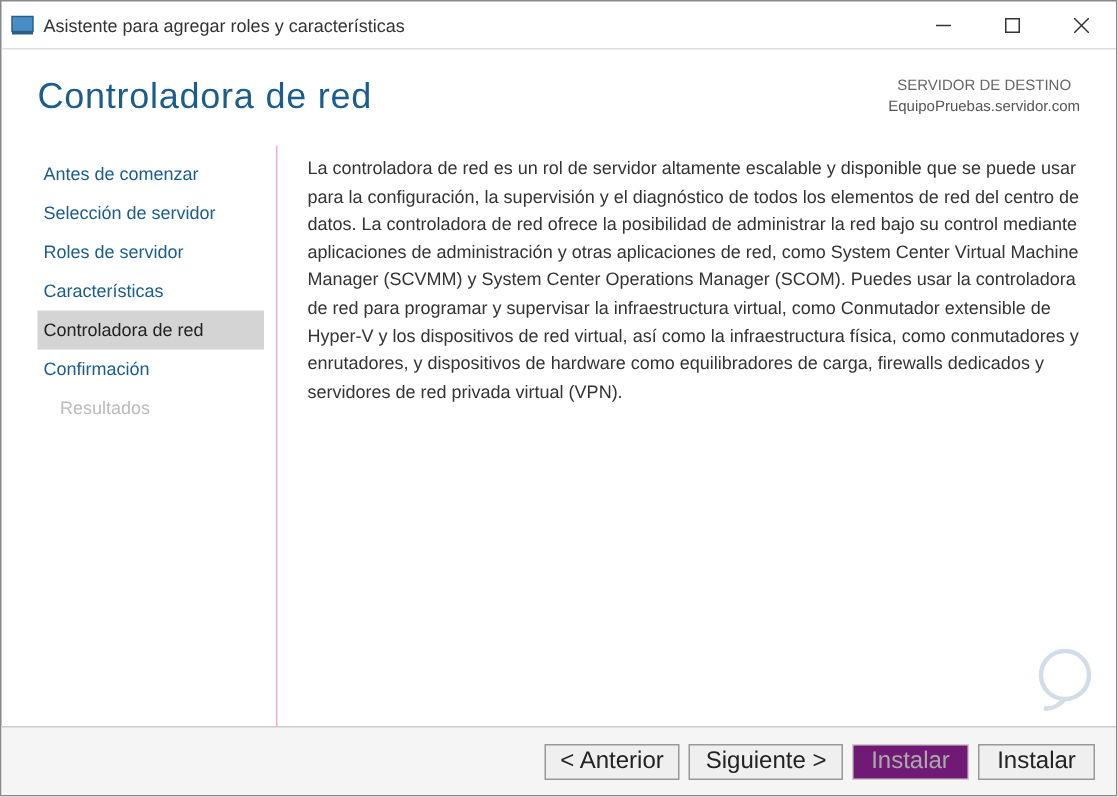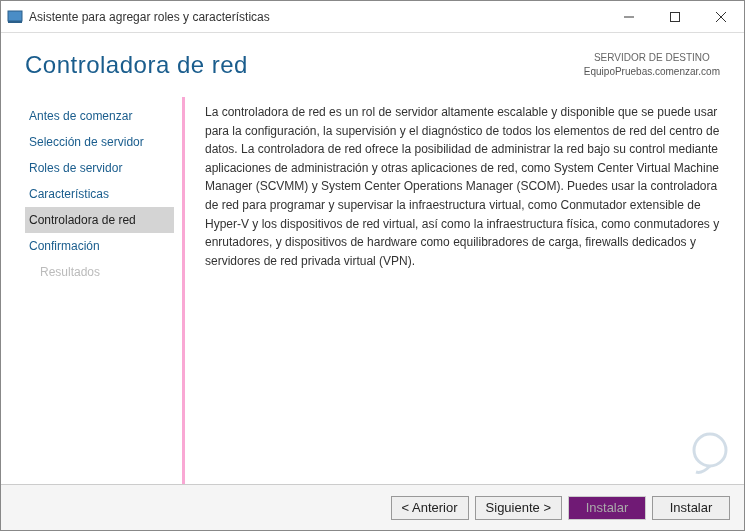--- a/index.html
+++ b/index.html
@@ -9,27 +9,27 @@
     .titlebar-icon { width: 16px; height: 16px; margin-right: 6px; display: inline-flex; }
     .titlebar-title { font-size: 12px; color: #333; flex: 1; }
     .win-controls { display: flex; height: 100%; }
     .win-btn { width: 46px; height: 32px; display: flex; align-items: center; justify-content: center; font-size: 12px; color: #333; }
     .header { padding: 18px 24px 8px 24px; display: flex; justify-content: space-between; align-items: flex-start; }
     .page-title { font-size: 24px; font-weight: 300; color: #1a5d8d; letter-spacing: 0.5px; }
     .dest { text-align: center; font-size: 10px; color: #555; line-height: 1.4; }
     .dest-label { color: #666; font-size: 10px; }
     .dest-server { color: #555; }
     .body { flex: 1; display: flex; padding: 10px 24px 0 24px; overflow: hidden; }
-    .sidebar { width: 160px; border-right: 3px solid #f9a8d4; padding-right: 8px; padding-top: 6px; }
+    .sidebar { width: 160px; border-right: 1px solid #f9a8d4; padding-right: 8px; padding-top: 6px; }
     .side-item { font-size: 12px; color: #1a5d8d; padding: 6px 4px; cursor: pointer; white-space: nowrap; }
     .side-item.active { background: #d4d4d4; color: #222; }
     .side-item.disabled { color: #bbb; cursor: default; margin-left: 11px; }
     .content { flex: 1; padding: 6px 0 0 20px; font-size: 12px; color: #333; line-height: 1.55; overflow-y: auto; }
     .footer { height: 46px; border-top: 1px solid #ccc; display: flex; align-items: center; justify-content: flex-end; padding: 0 14px; gap: 6px; background: #f5f5f5; }
-    .btn { min-width: 78px; height: 24px; font-size: 13px; padding: 0 10px; background: #efefef; border: 1px solid #999; color: #222; cursor: pointer; text-align: center; }
+    .btn { min-width: 78px; height: 24px; font-size: 16px; padding: 0 10px; background: #efefef; border: 1px solid #999; color: #222; cursor: pointer; text-align: center; }
     .btn[disabled] { color: #aaa; border-color: #ccc; background: #701a75; cursor: default; }
     .dot-deco { position: absolute; right: 12px; bottom: 52px; opacity: 0.6; pointer-events: none; }
   </style>
 </head>
 <body>
 
 <div class="window">
   <div class="titlebar">
     <span class="titlebar-icon">
       <svg viewBox="0 0 16 16" width="16" height="16">
@@ -55,21 +55,21 @@
             <line x1="10" y1="0" x2="0" y2="10" stroke="#333" stroke-width="1"></line>
           </svg>
       </div>
     </div>
   </div>
 
   <div class="header">
     <div class="page-title">Controladora de red</div>
     <div class="dest">
       <div class="dest-label">SERVIDOR DE DESTINO</div>
-      <div class="dest-server">EquipoPruebas.comenzar.com</div>
+      <div class="dest-server">EquipoPruebas.servidor.com</div>
     </div>
   </div>
 
   <div class="body">
     <div class="sidebar">
       <div class="side-item">Antes de comenzar</div>
       <div class="side-item">Selección de servidor</div>
       <div class="side-item">Roles de servidor</div>
       <div class="side-item">Características</div>
       <div class="side-item active">Controladora de red</div>

